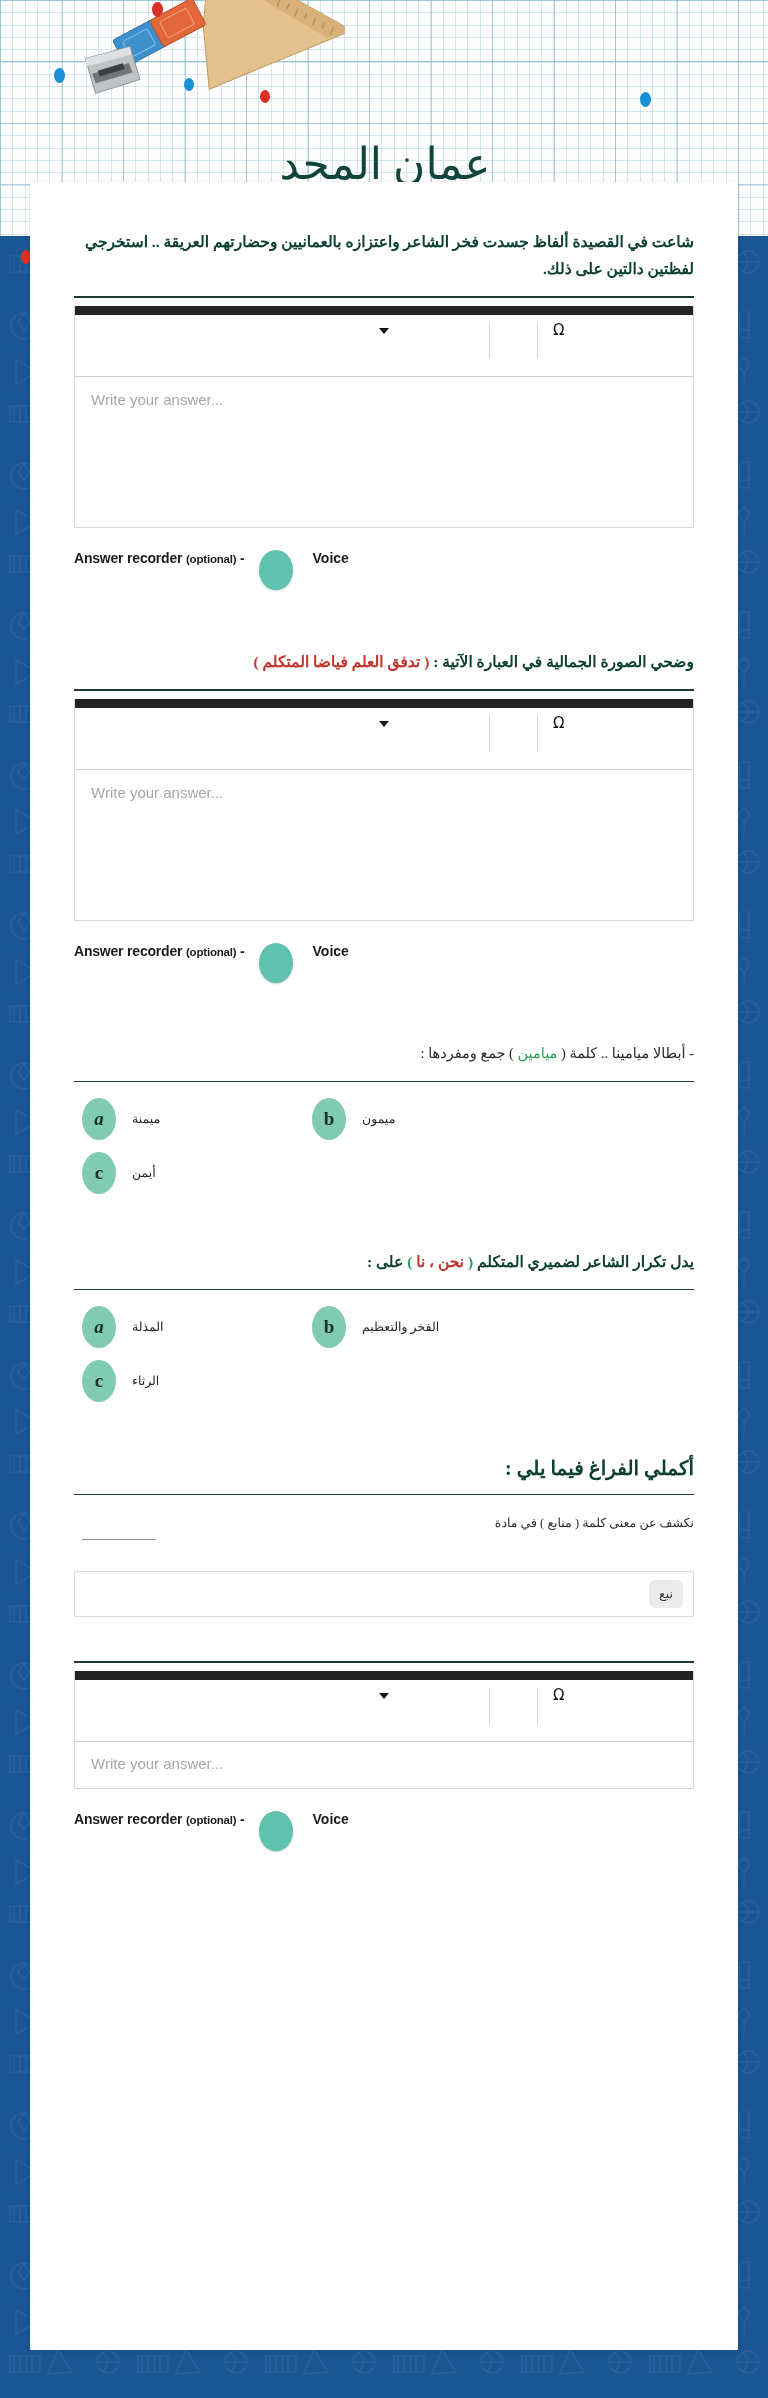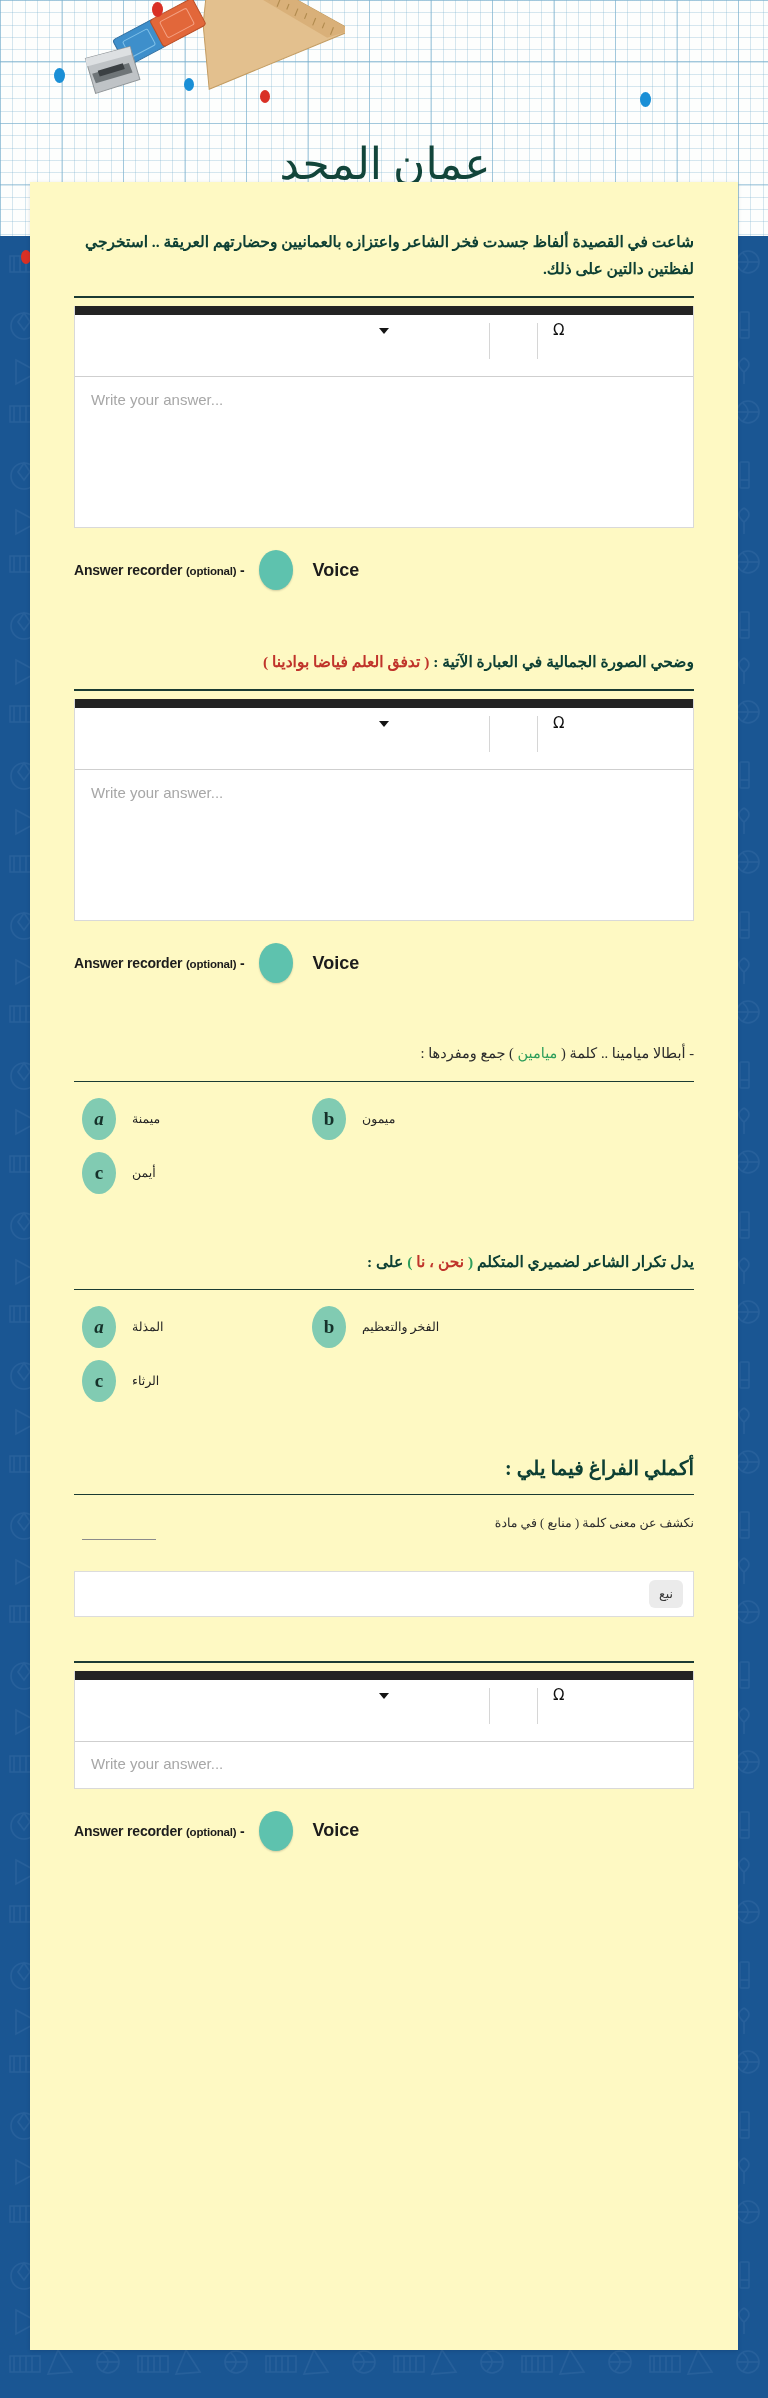--- a/index.html
+++ b/index.html
@@ -38,21 +38,21 @@
   }
   
   .dot { position:absolute; border-radius:50%; }
 
   
   .supply { position:absolute; }
 
   
   .card {
     position:absolute; left:30px; top:182px; width:708px; height:2168px;
-    background:#fef9c3;
+    background:#ffffff;
     box-shadow:0 1px 4px rgba(0,0,0,.12);
   }
   .card-inner { padding:46px 44px 40px 44px; }
 
   
   .q-block { margin-bottom:0; }
   .q-text {
     direction:rtl; text-align:right;
     font-family:"Liberation Serif", serif;
     font-weight:700; font-size:15.5px; line-height:1.75;
@@ -87,34 +87,34 @@
   }
   .editor-area {
     padding:14px 16px 16px 16px; min-height:150px;
     font-size:15px; color:#a7a7a7; font-family:"Liberation Sans", sans-serif;
   }
   .editor-area.tall { min-height:150px; }
   .editor-area.short { min-height:46px; padding-top:13px; padding-bottom:14px; }
 
   
   .recorder {
-    display:flex; align-items:center; gap:6px;
+    display:flex; align-items:flex-start; gap:6px;
     margin:22px 0 0 0; height:40px;
   }
   .rec-label {
     font-size:14px; font-weight:700; color:#1c1c1c; letter-spacing:-.2px;
     white-space:nowrap;
   }
   .rec-label .opt { font-size:11.5px; font-weight:700; }
   .rec-btn {
     width:34px; height:40px; border-radius:50%;
     background:#5EC2AE; margin:0 14px 0 8px; flex:none;
     box-shadow:0 1px 2px rgba(0,0,0,.18);
   }
-  .rec-voice { font-size:18px; font-weight:700; color:#1c1c1c; }
+  .rec-voice { font-size:14px; font-weight:700; color:#1c1c1c; }
 
   
   .mcq { position:relative; height:150px; margin-top:16px; }
   .opt-item { position:absolute; display:flex; align-items:center; }
   .badge {
     width:34px; height:42px; border-radius:50%;
     background:#81CBB2; color:#15312a;
     display:flex; align-items:center; justify-content:center;
     font-family:"Liberation Serif", serif; font-style:italic;
     font-weight:700; font-size:19px; flex:none;
@@ -273,21 +273,21 @@
         <span class="rec-btn"></span>
         <span class="rec-voice">Voice</span>
       </div>
     </div>
 
     <div class="gap-lg"></div>
 
     <div class="q-block">
       <p class="q-text">
         <span>وضحي الصورة الجمالية في العبارة الآتية :</span>
-        <span class="hl-red">( تدفق العلم فياضا بوادينا )</span>
+        <span class="hl-red">( تدفق العلم فياضا المتكلم )</span>
       </p>
       <div class="q-rule"></div>
       <div class="editor">
         <div class="editor-topbar"></div>
         <div class="toolbar">
           <span class="tb-caret"></span>
           <span class="tb-div d1"></span>
           <span class="tb-div d2"></span>
           <span class="tb-omega">Ω</span>
         </div>

